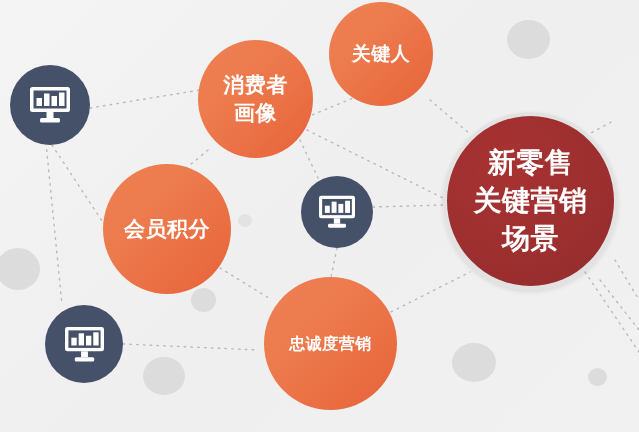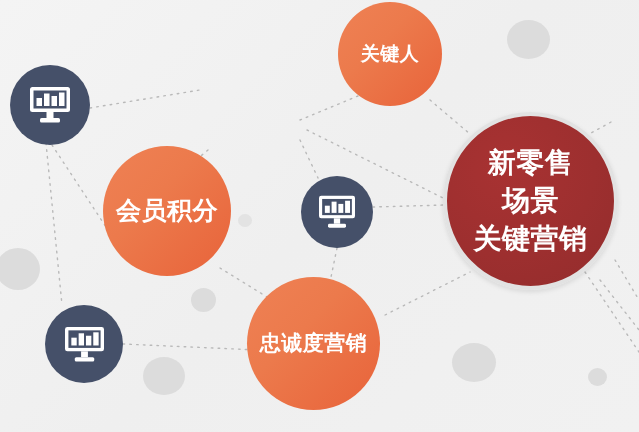--- a/index.html
+++ b/index.html
@@ -60,24 +60,24 @@
     line-height: 1.35;
     letter-spacing: 0.5px;
     user-select: none;
   }
   .label-line { display: block; }
   .icon-svg { display: block; }
 
   
   #node-dark-tl   { left: 10px;  top: 65px;  width: 80px;  height: 80px; }
   #node-consumer  { left: 198px; top: 40px;  width: 115px; height: 118px; font-size: 21px; }
-  #node-keyperson { left: 338px; top: 2px;   width: 104px; height: 104px; font-size: 19px; }
-  #node-member    { left: 103px; top: 146px; width: 128px; height: 130px; font-size: 25px; }
+  #node-keyperson { left: 329px; top: 2px;   width: 104px; height: 104px; font-size: 19px; }
+  #node-member    { left: 103px; top: 164px; width: 128px; height: 130px; font-size: 21px; }
   #node-dark-mid  { left: 301px; top: 176px; width: 72px;  height: 72px; }
-  #node-loyalty   { left: 247px; top: 277px; width: 133px; height: 133px; font-size: 21px; text-align: center; }
+  #node-loyalty   { left: 264px; top: 277px; width: 133px; height: 133px; font-size: 16px; text-align: center; }
   #node-dark-bl   { left: 45px;  top: 305px; width: 78px;  height: 78px; }
   #node-main      { left: 443px; top: 112px; width: 175px; height: 178px; font-size: 28px; }
 
   
   #deco-1 { left: 507px; top: 20px;  width: 43px; height: 39px; }
   #deco-2 { left: -4px;  top: 248px; width: 44px; height: 42px; }
   #deco-3 { left: 191px; top: 288px; width: 25px; height: 24px; }
   #deco-4 { left: 143px; top: 357px; width: 42px; height: 38px; }
   #deco-5 { left: 452px; top: 343px; width: 44px; height: 39px; }
   #deco-6 { left: 588px; top: 368px; width: 19px; height: 18px; }
@@ -124,20 +124,26 @@
       <rect x="5.5" y="5.5" width="33" height="18" fill="#455069"></rect>
       <rect x="8.5" y="13" width="5.5" height="8" fill="#ffffff"></rect>
       <rect x="16" y="8.5" width="5.5" height="12.5" fill="#ffffff"></rect>
       <rect x="23.5" y="11" width="5.5" height="10" fill="#ffffff"></rect>
       <rect x="31" y="7.5" width="5.5" height="13.5" fill="#ffffff"></rect>
       <rect x="18.5" y="27" width="7" height="6" fill="#ffffff"></rect>
       <rect x="12" y="33" width="20" height="4.5" rx="1.6" fill="#ffffff"></rect>
     </svg>
   </div>
 
+  <div class="node node-orange" id="node-consumer">
+    <span class="label">
+      <span class="label-line">消费者</span>
+      <span class="label-line">画像</span>
+    </span>
+  </div>
 
   <div class="node node-orange" id="node-keyperson">
     <span class="label">
       <span class="label-line">关键人</span>
     </span>
   </div>
 
   <div class="node node-orange" id="node-member">
     <span class="label">
       <span class="label-line">会员积分</span>
@@ -172,18 +178,18 @@
       <rect x="23.5" y="11" width="5.5" height="10" fill="#ffffff"></rect>
       <rect x="31" y="7.5" width="5.5" height="13.5" fill="#ffffff"></rect>
       <rect x="18.5" y="27" width="7" height="6" fill="#ffffff"></rect>
       <rect x="12" y="33" width="20" height="4.5" rx="1.6" fill="#ffffff"></rect>
     </svg>
   </div>
 
   <div class="node node-main" id="node-main">
     <span class="label">
       <span class="label-line">新零售</span>
+      <span class="label-line">关键营销</span>
       <span class="label-line">场景</span>
-      <span class="label-line">关键营销</span>
     </span>
   </div>
 
 </div>
 
 </body></html>

